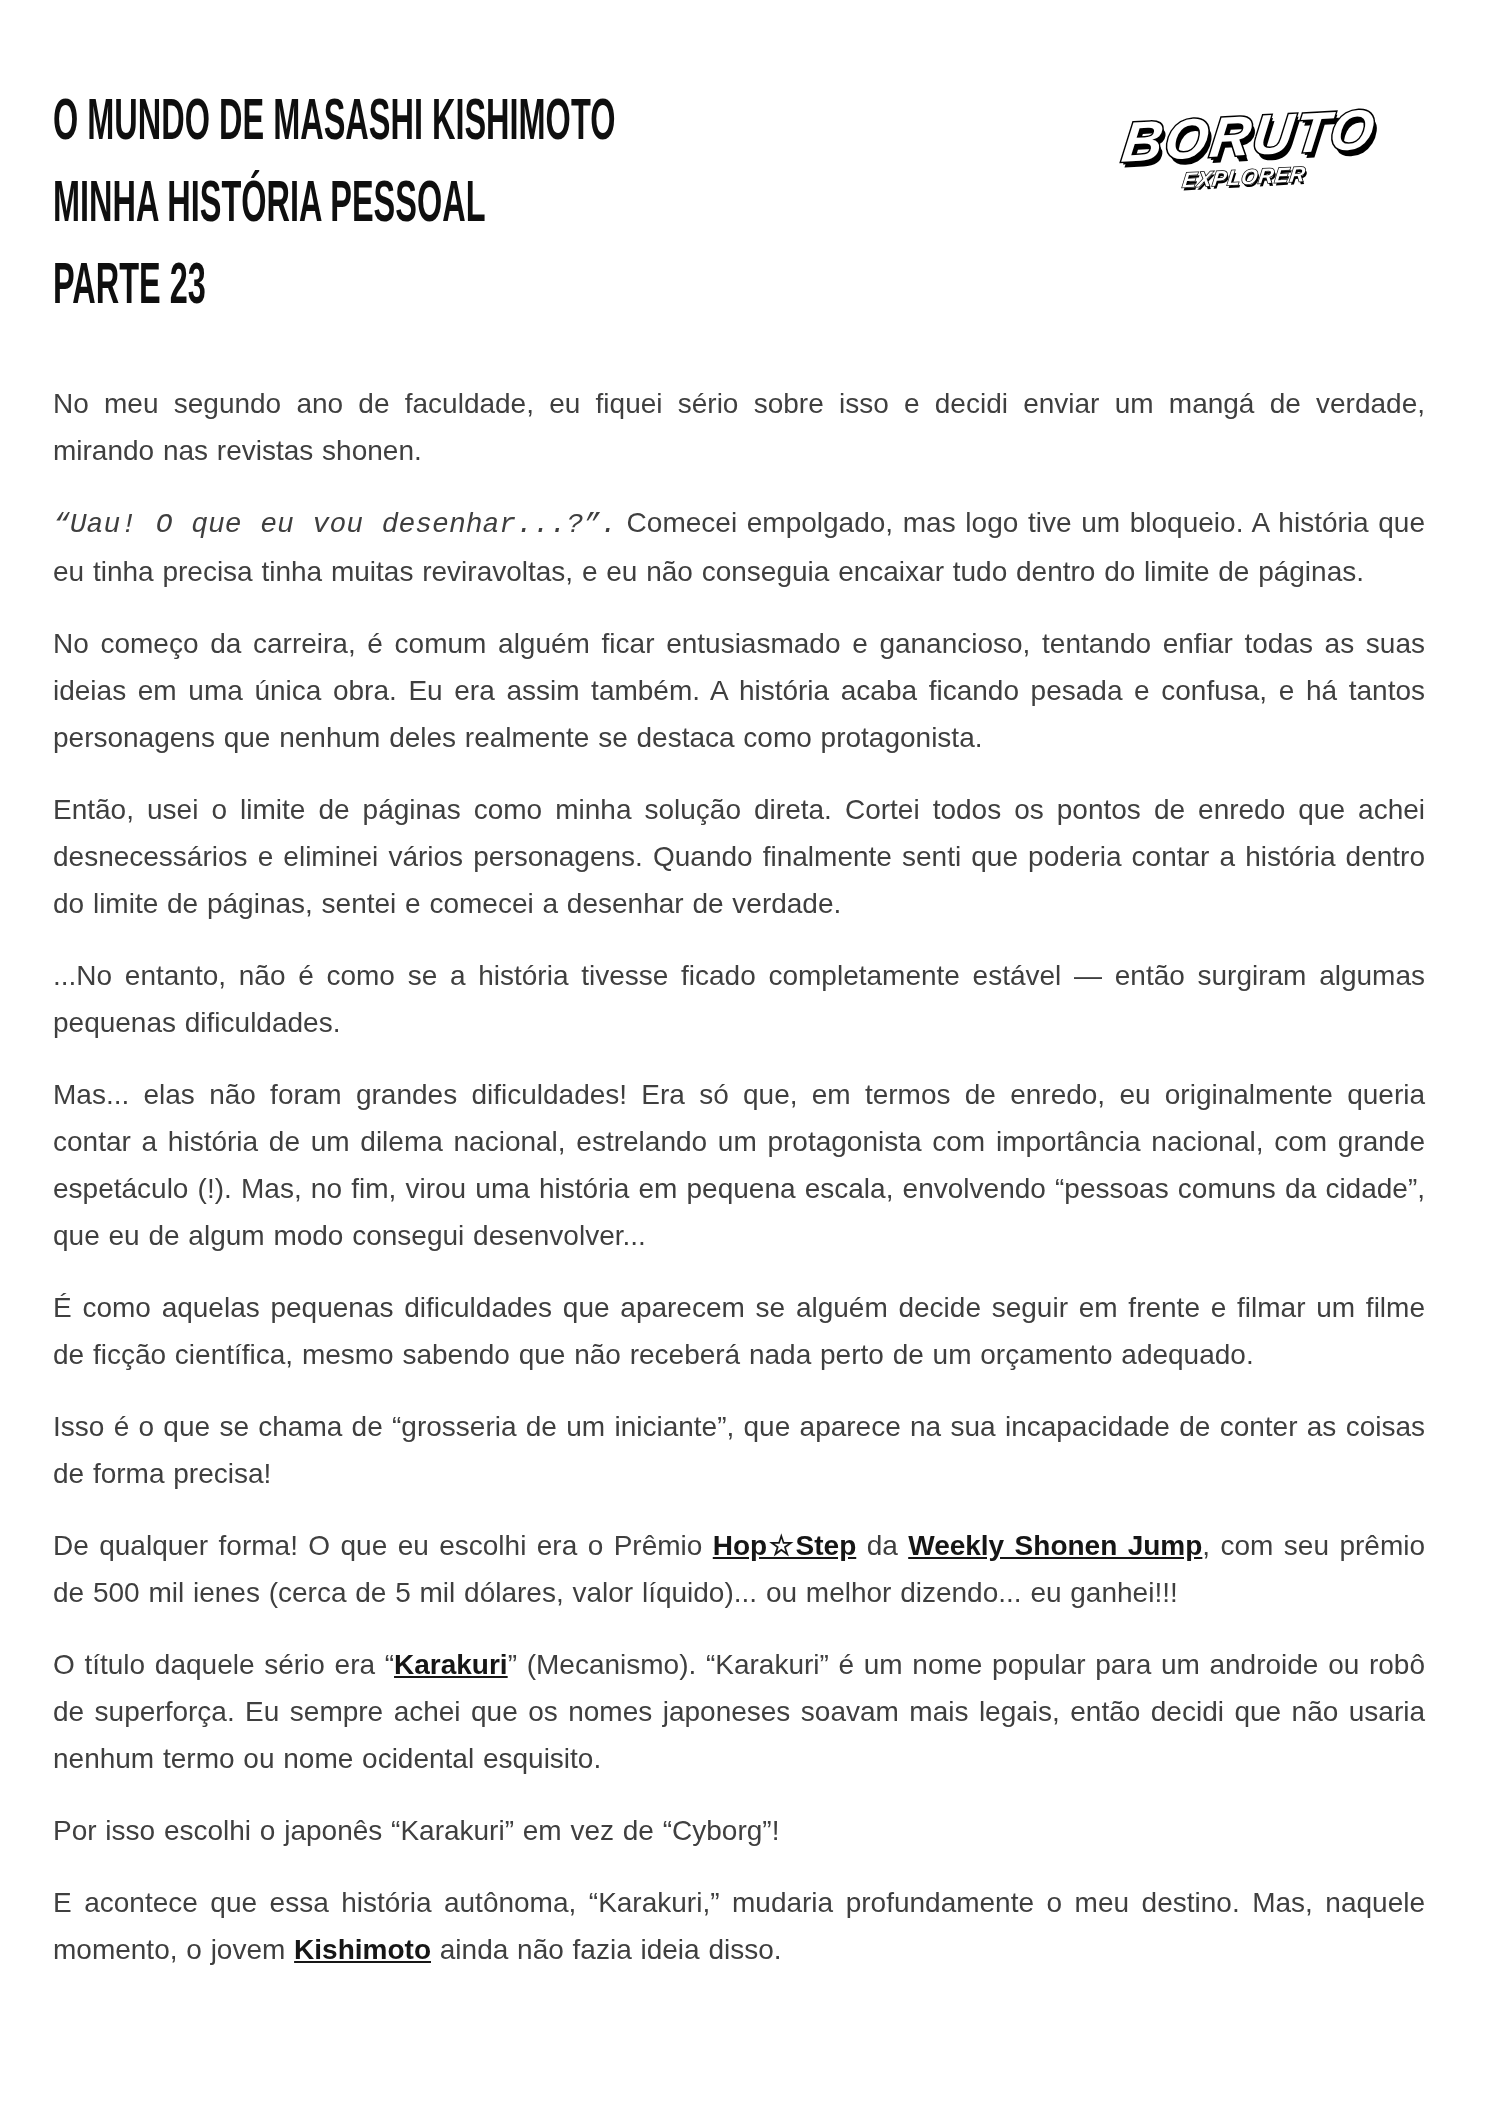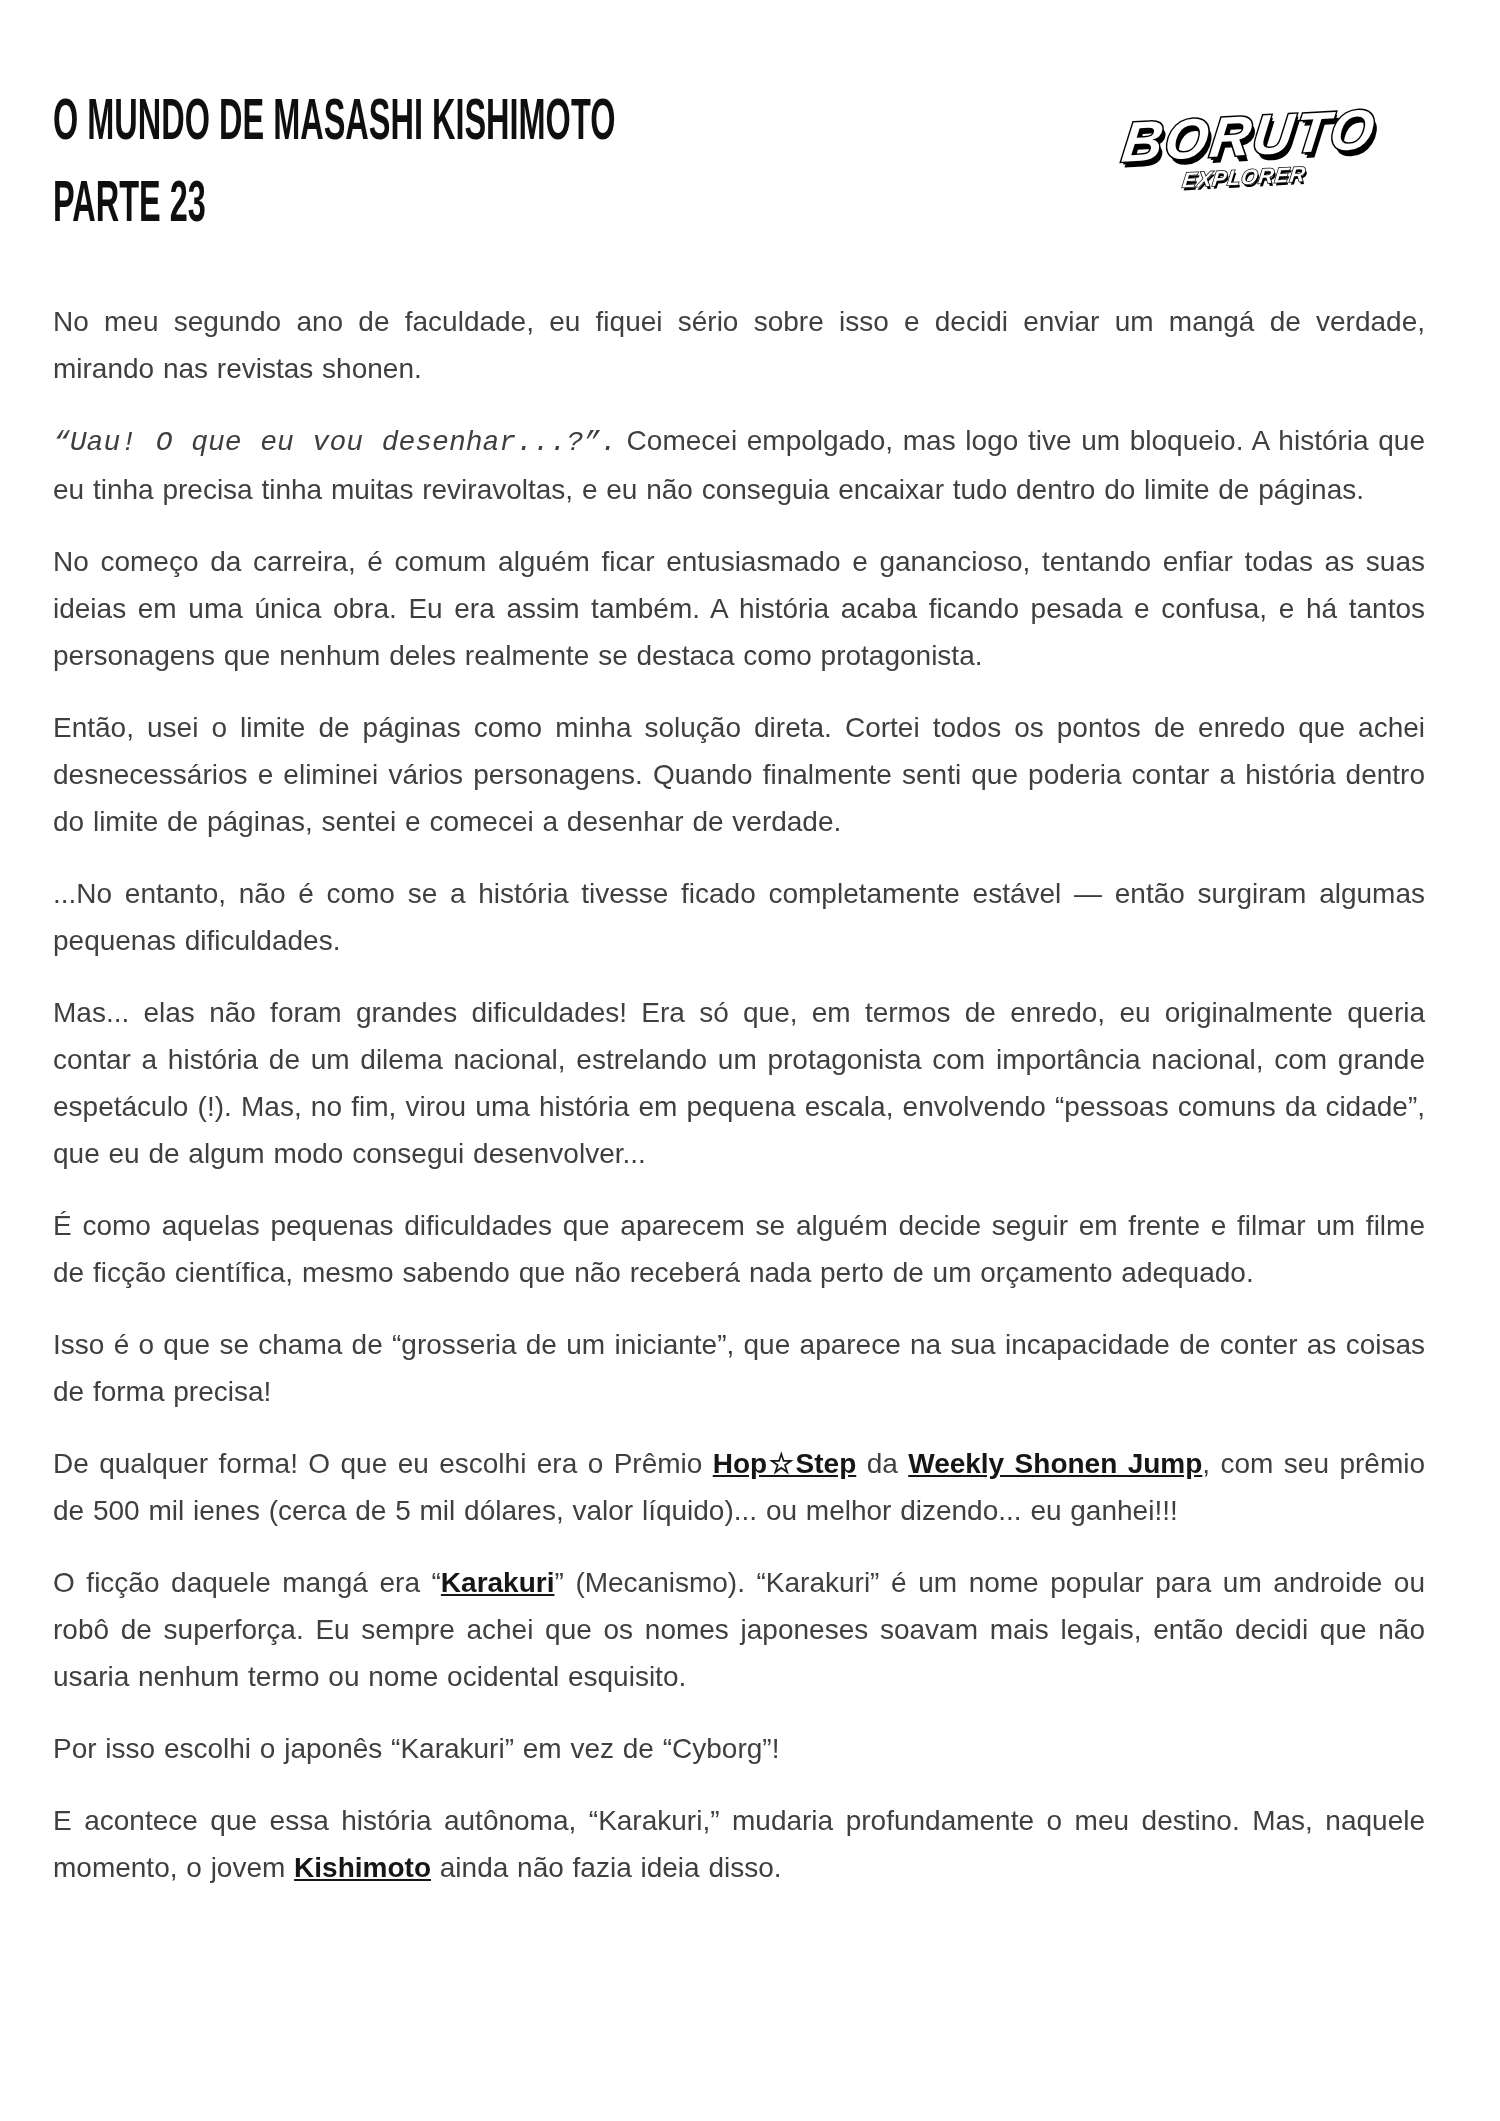--- a/index.html
+++ b/index.html
@@ -101,37 +101,40 @@
 </head>
 <body>
 
 <div class="page">
 
   <header class="header">
     <div class="title-line">
       <span>O MUNDO DE MASASHI KISHIMOTO</span>
     </div>
     <div class="title-line">
+      <span>MINHA HISTÓRIA PESSOAL</span>
+    </div>
+    <div class="title-line">
       <span>PARTE 23</span>
     </div>
 
     <div class="logo">
       <div class="logo-main">BORUTO</div>
       <div class="logo-sub">EXPLORER</div>
     </div>
   </header>
 
   <main class="article">
       <p class="para"><span class="run-n">No meu segundo ano de faculdade, eu fiquei sério sobre isso e decidi enviar um mangá de verdade, mirando nas revistas shonen.</span></p>
       <p class="para"><em class="run-i">“Uau! O que eu vou desenhar...?”.</em><span class="run-n"> Comecei empolgado, mas logo tive um bloqueio. A história que eu tinha precisa tinha muitas reviravoltas, e eu não conseguia encaixar tudo dentro do limite de páginas.</span></p>
       <p class="para"><span class="run-n">No começo da carreira, é comum alguém ficar entusiasmado e ganancioso, tentando enfiar todas as suas ideias em uma única obra. Eu era assim também. A história acaba ficando pesada e confusa, e há tantos personagens que nenhum deles realmente se destaca como protagonista.</span></p>
       <p class="para"><span class="run-n">Então, usei o limite de páginas como minha solução direta. Cortei todos os pontos de enredo que achei desnecessários e eliminei vários personagens. Quando finalmente senti que poderia contar a história dentro do limite de páginas, sentei e comecei a desenhar de verdade.</span></p>
       <p class="para"><span class="run-n">...No entanto, não é como se a história tivesse ficado completamente estável — então surgiram algumas pequenas dificuldades.</span></p>
       <p class="para"><span class="run-n">Mas... elas não foram grandes dificuldades! Era só que, em termos de enredo, eu originalmente queria contar a história de um dilema nacional, estrelando um protagonista com importância nacional, com grande espetáculo (!). Mas, no fim, virou uma história em pequena escala, envolvendo “pessoas comuns da cidade”, que eu de algum modo consegui desenvolver...</span></p>
       <p class="para"><span class="run-n">É como aquelas pequenas dificuldades que aparecem se alguém decide seguir em frente e filmar um filme de ficção científica, mesmo sabendo que não receberá nada perto de um orçamento adequado.</span></p>
       <p class="para"><span class="run-n">Isso é o que se chama de “grosseria de um iniciante”, que aparece na sua incapacidade de conter as coisas de forma precisa!</span></p>
       <p class="para"><span class="run-n">De qualquer forma! O que eu escolhi era o Prêmio </span><strong class="run-b">Hop☆Step</strong><span class="run-n"> da </span><strong class="run-b">Weekly Shonen Jump</strong><span class="run-n">, com seu prêmio de 500 mil ienes (cerca de 5 mil dólares, valor líquido)... ou melhor dizendo... eu ganhei!!!</span></p>
-      <p class="para"><span class="run-n">O ficção daquele mangá era “</span><strong class="run-b">Karakuri</strong><span class="run-n">” (Mecanismo). “Karakuri” é um nome popular para um androide ou robô de superforça. Eu sempre achei que os nomes japoneses soavam mais legais, então decidi que não usaria nenhum termo ou nome ocidental esquisito.</span></p>
+      <p class="para"><span class="run-n">O título daquele sério era “</span><strong class="run-b">Karakuri</strong><span class="run-n">” (Mecanismo). “Karakuri” é um nome popular para um androide ou robô de superforça. Eu sempre achei que os nomes japoneses soavam mais legais, então decidi que não usaria nenhum termo ou nome ocidental esquisito.</span></p>
       <p class="para"><span class="run-n">Por isso escolhi o japonês “Karakuri” em vez de “Cyborg”!</span></p>
       <p class="para"><span class="run-n">E acontece que essa história autônoma, “Karakuri,” mudaria profundamente o meu destino. Mas, naquele momento, o jovem </span><strong class="run-b">Kishimoto</strong><span class="run-n"> ainda não fazia ideia disso.</span></p>
     </main>
 
 </div>
 
 </body></html>

